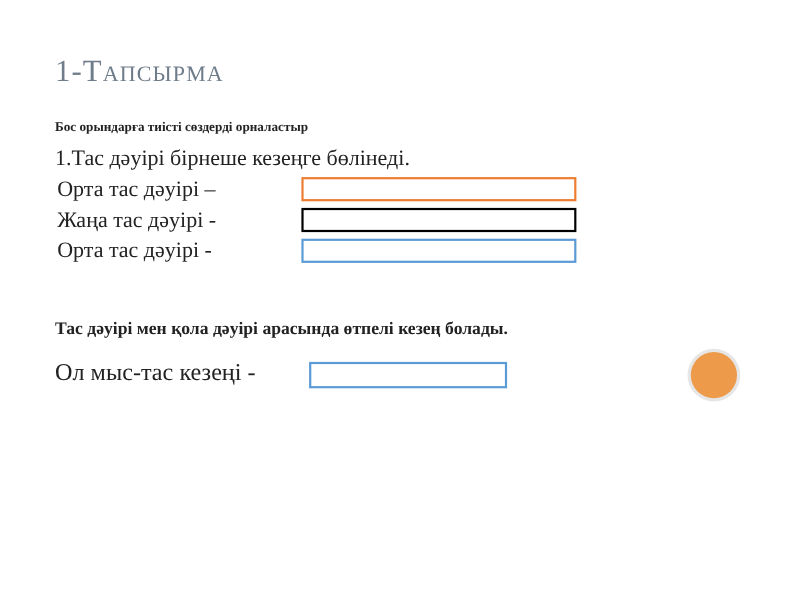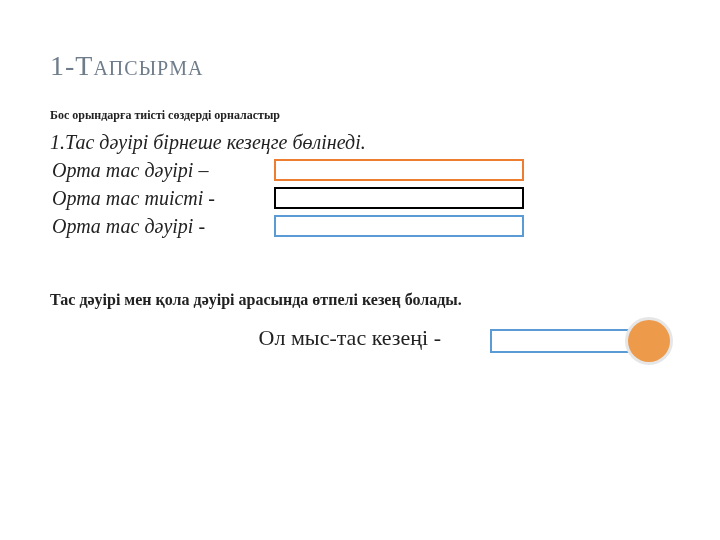--- a/index.html
+++ b/index.html
@@ -28,24 +28,24 @@
     margin: 10px 0 26px 0;
     font-weight: 400;
   }
   .instruction {
     font-size: 12px;
     font-weight: 700;
     margin: 0 0 8px 0;
   }
   .row {
     display: flex;
+    align-items: center;
     gap: 12px;
     margin: 2px 0;
     min-height: 26px;
-    font-style: italic;
   }
   .lead {
     font-size: 20px;
   }
   .label {
     font-size: 20px;
     white-space: nowrap;
     width: 210px;
   }
   .blank {
@@ -63,21 +63,20 @@
     font-size: 16px;
     font-weight: 700;
     margin-top: 50px;
     margin-bottom: 16px;
     max-width: 560px;
   }
   .copper-row {
     display: flex;
     align-items: flex-start;
     gap: 49px;
-    justify-content: flex-end;
   }
   .copper-label {
     font-size: 22px;
     max-width: 250px;
   }
   .copper-blank {
     box-sizing: border-box;
     height: 24px;
     width: 180px;
     border: 2px solid #5b9bd5;
@@ -107,21 +106,21 @@
   <div class="row">
     <span class="lead">1.Тас дәуірі бірнеше кезеңге бөлінеді.</span>
   </div>
 
   <div class="row">
     <span class="label indent">Орта тас дәуірі  –</span>
     <span class="blank orange"></span>
   </div>
 
   <div class="row">
-    <span class="label indent">Орта тас тиісті  -</span>
+    <span class="label indent">Жаңа тас дәуірі  -</span>
     <span class="blank black"></span>
   </div>
 
   <div class="row">
     <span class="label indent">Орта тас дәуірі  -</span>
     <span class="blank blue"></span>
   </div>
 
   <p class="note">Тас дәуірі мен қола дәуірі арасында өтпелі кезең болады.</p>
 

